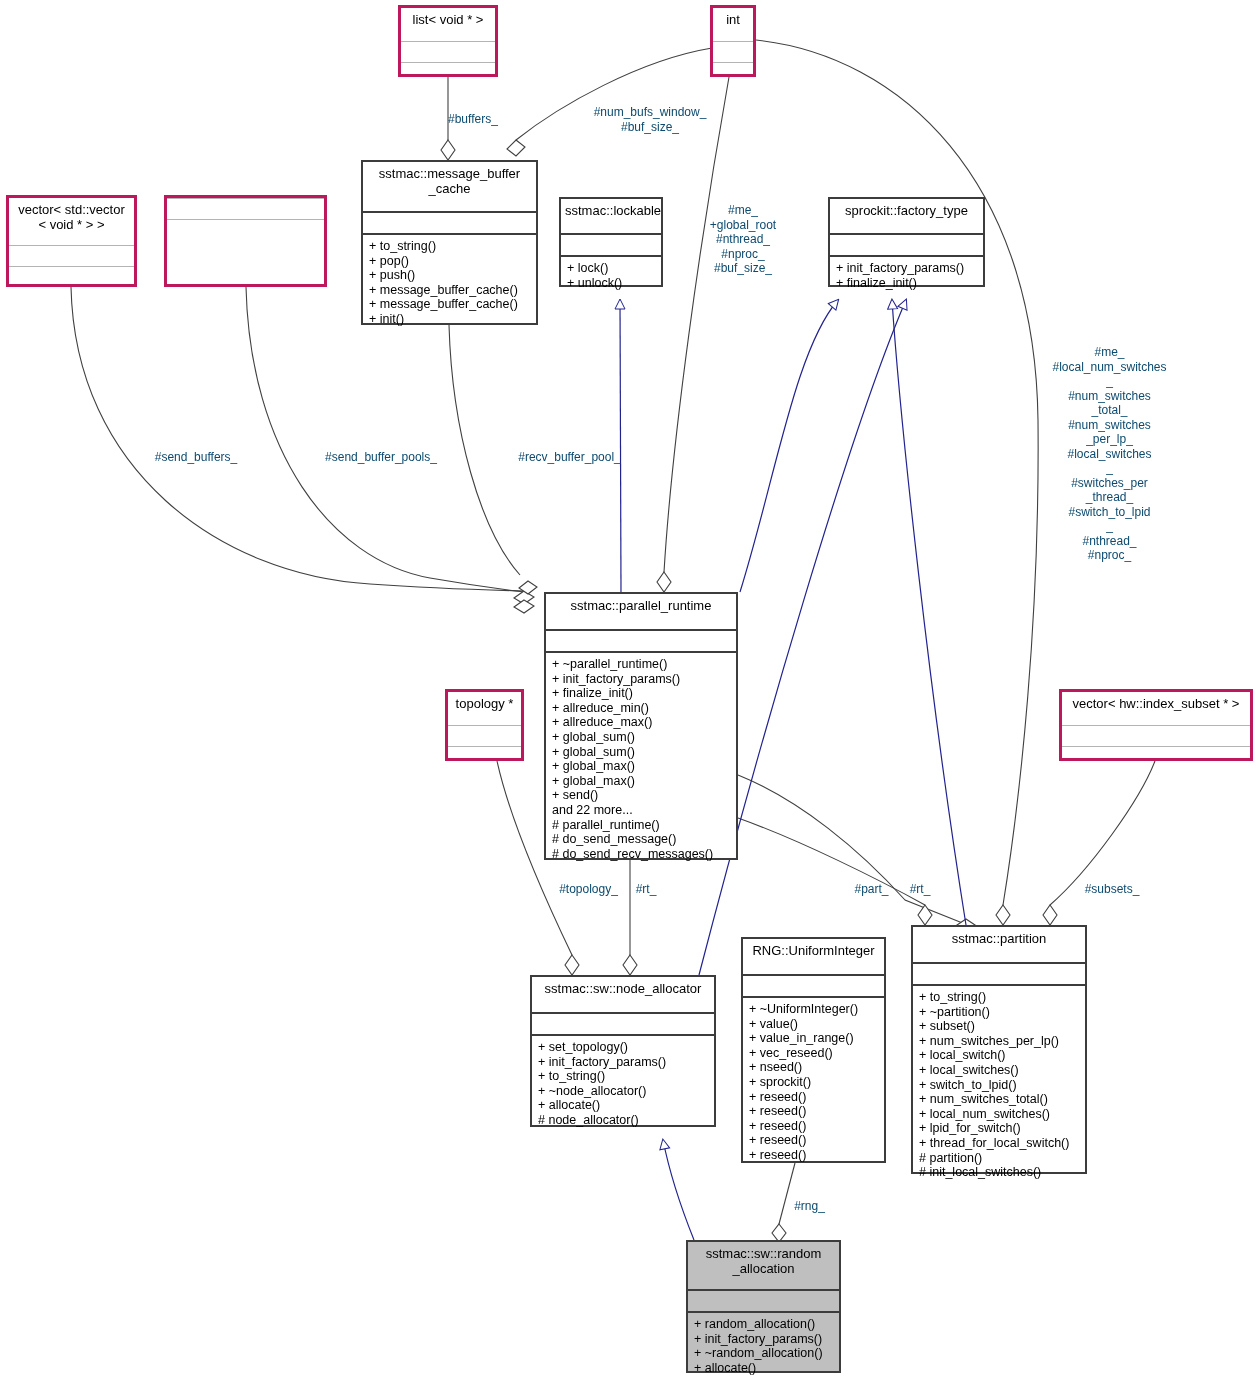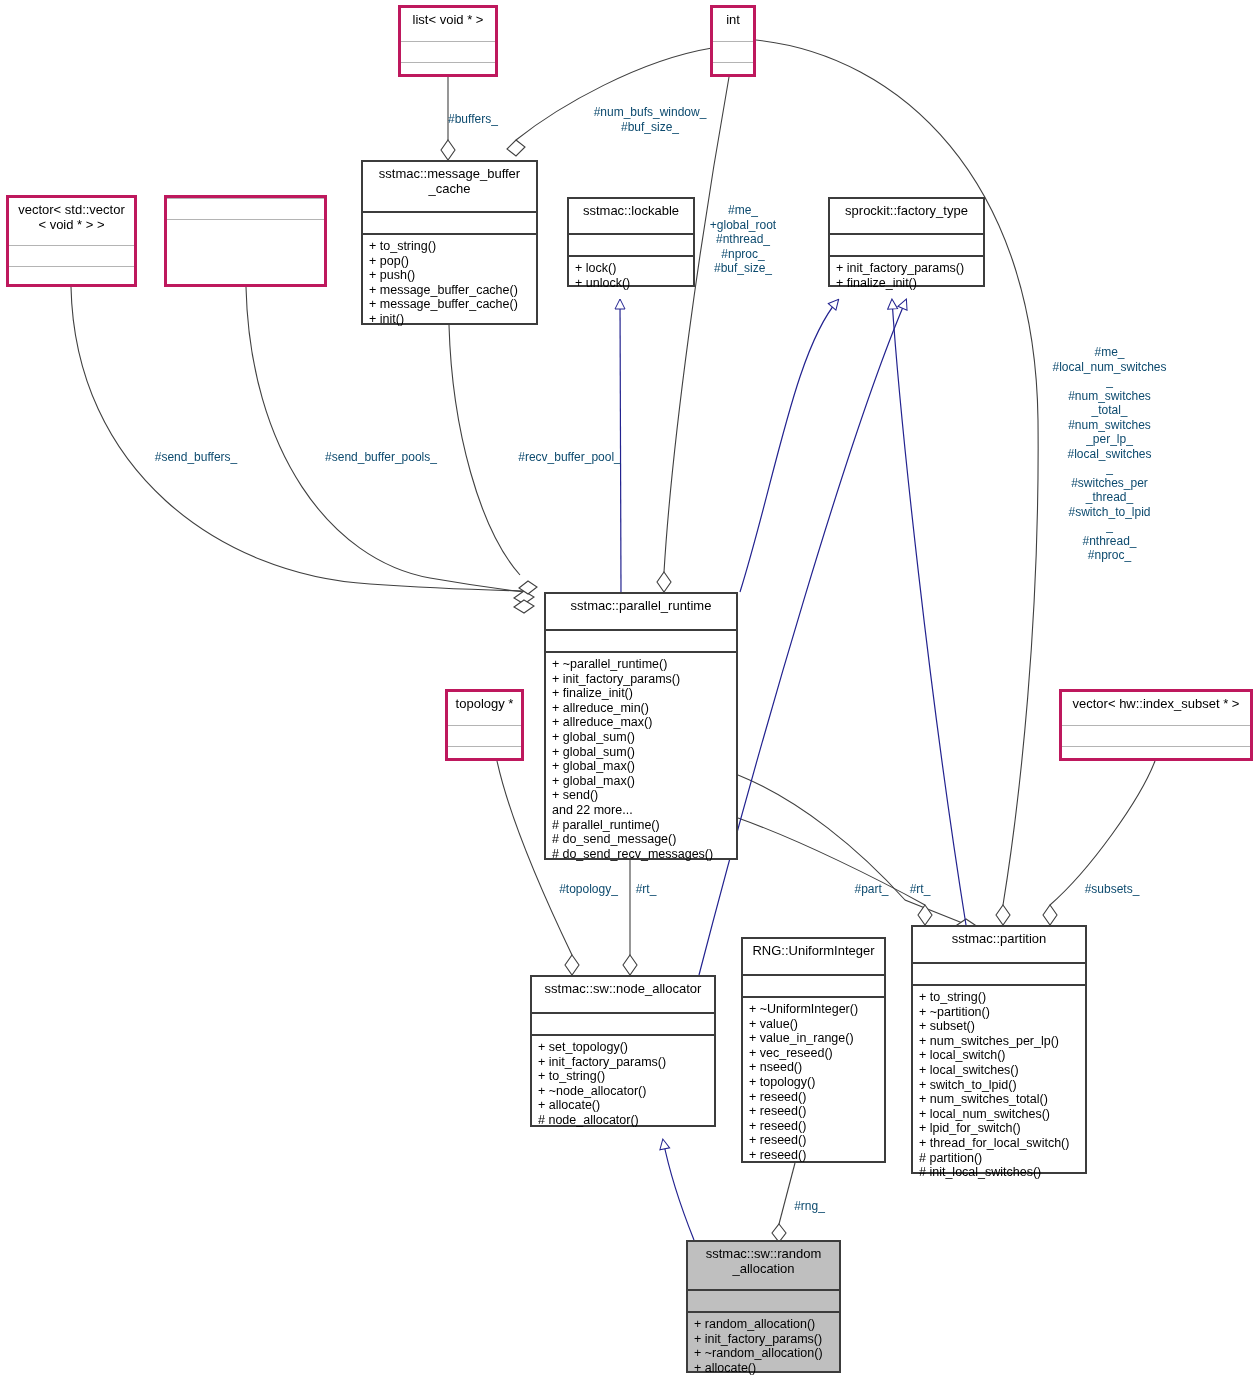--- a/index.html
+++ b/index.html
@@ -136,21 +136,21 @@
         <div class="sep"></div>
         <div class="ops">
           <div>+ to_string()</div>
           <div>+ pop()</div>
           <div>+ push()</div>
           <div>+ message_buffer_cache()</div>
           <div>+ message_buffer_cache()</div>
           <div>+ init()</div>
         </div>
       </div>
-      <div class="uml thick" style="left: 559px; top: 197px; width: 128px; height: 90px; margin-left: 8px;">
+      <div class="uml thick" style="left: 559px; top: 197px; width: 104px; height: 90px;">
         <div class="title" style="height: 26px;">sstmac::lockable</div>
         <div class="sep"></div>
         <div class="attrs"></div>
         <div class="sep"></div>
         <div class="ops">
           <div>+ lock()</div>
           <div>+ unlock()</div>
         </div>
       </div>
       <div class="uml thick" style="left: 828px; top: 197px; width: 157px; height: 90px;">
@@ -217,21 +217,21 @@
         <div class="title" style="height: 27px; text-align: center;">RNG::UniformInteger</div>
         <div class="sep"></div>
         <div class="attrs"></div>
         <div class="sep"></div>
         <div class="ops">
           <div>+ ~UniformInteger()</div>
           <div>+ value()</div>
           <div>+ value_in_range()</div>
           <div>+ vec_reseed()</div>
           <div>+ nseed()</div>
-          <div>+ topology()</div>
+          <div>+ sprockit()</div>
           <div>+ reseed()</div>
           <div>+ reseed()</div>
           <div>+ reseed()</div>
           <div>+ reseed()</div>
           <div>+ reseed()</div>
         </div>
       </div>
       <div class="uml thick" style="left: 911px; top: 925px; width: 176px; height: 249px;">
         <div class="title" style="height: 27px;">sstmac::partition</div>
         <div class="sep"></div>

